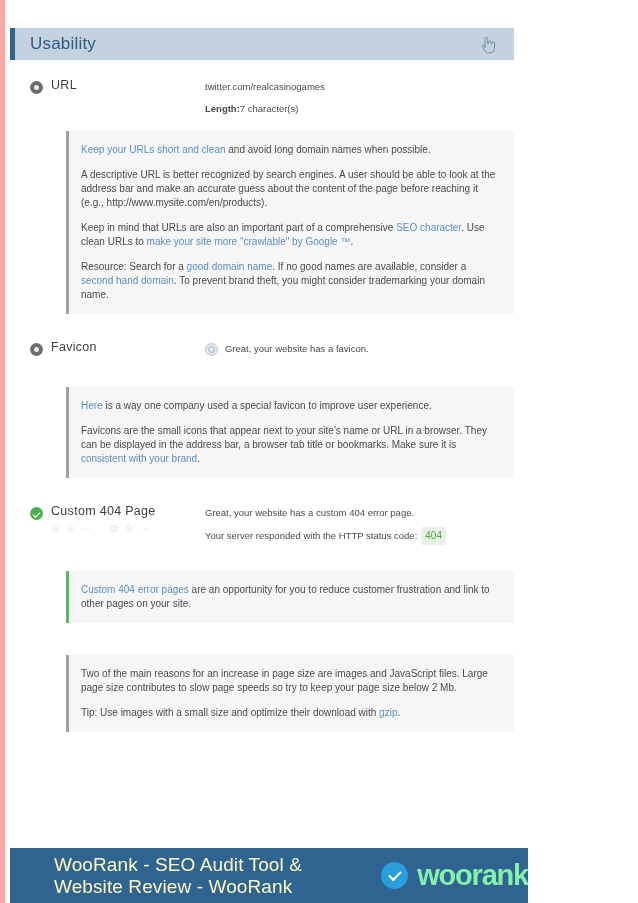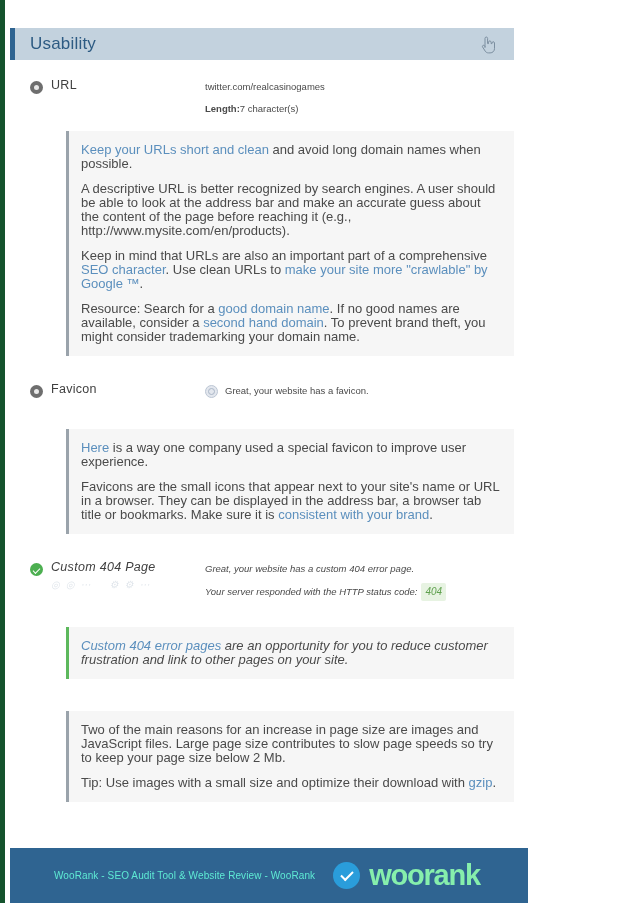--- a/index.html
+++ b/index.html
@@ -15,21 +15,21 @@
     overflow: hidden;
     position: relative;
   }
 
   .page {
     position: absolute;
     left: 0; top: 0;
     width: 528px;
     height: 903px;
     box-sizing: border-box;
-    border-left: 5px solid #14532d;
+    border-left: 5px solid #fca5a5;
     background: #fff;
   }
 
   
   .section-header {
     position: relative;
     margin: 28px 14px 0 9px;
     height: 32px;
     background: #c3d2de;
     display: flex;
@@ -165,43 +165,43 @@
   
   .info-box {
     margin: 14px 0 0 45px;
     background: #f6f6f6;
     border-left: 3px solid #9aa3ab;
     padding: 12px 14px 12px 12px;
   }
   .info-box.green { border-left-color: #5cb85c; }
   .info-box p {
     margin: 0 0 11px 0;
-    font-size: 13px;
+    font-size: 10px;
     line-height: 14px;
     color: #4a4a4a;
   }
   .info-box p:last-child { margin-bottom: 0; }
   .lnk { color: #5b8fbd; }
 
   
   .footer {
     position: absolute;
     left: 5px;
     right: 0;
     bottom: 0;
     height: 55px;
     background: #2f6491;
     display: flex;
     align-items: center;
     padding-left: 44px;
     box-sizing: border-box;
   }
   .footer-text {
-    color: #5eead4;
-    font-size: 10px;
+    color: #fef9c3;
+    font-size: 19px;
     letter-spacing: 0.1px;
   }
   .footer-brand {
     display: flex;
     align-items: center;
     margin-left: 18px;
   }
   .brand-check {
     width: 27px; height: 27px;
     border-radius: 50%;
@@ -277,21 +277,21 @@
             <span>Great, your website has a favicon.</span>
           </div>
         </div>
       </div>
       <div class="info-box" style="margin-top:30px;">
         <p><span class="lnk">Here</span> is a way one company used a special favicon to improve user experience.</p>
         <p>Favicons are the small icons that appear next to your site's name or URL in a browser. They can be displayed in the address bar, a browser tab title or bookmarks. Make sure it is <span class="lnk">consistent with your brand</span>.</p>
       </div>
     </div>
 
-    <div class="check-block" style="margin-top:26px;font-style:italic;">
+    <div class="check-block" style="margin-top:26px;">
       <div class="check-row">
         <span class="status-icon good"></span>
         <div class="check-label-col">
           <div class="check-label">Custom 404 Page</div>
           <div class="mini-icons">
             <span>◎</span>
             <span>◎</span>
             <span>⋯</span>
             <span class="gap"></span>
             <span>⚙</span>

